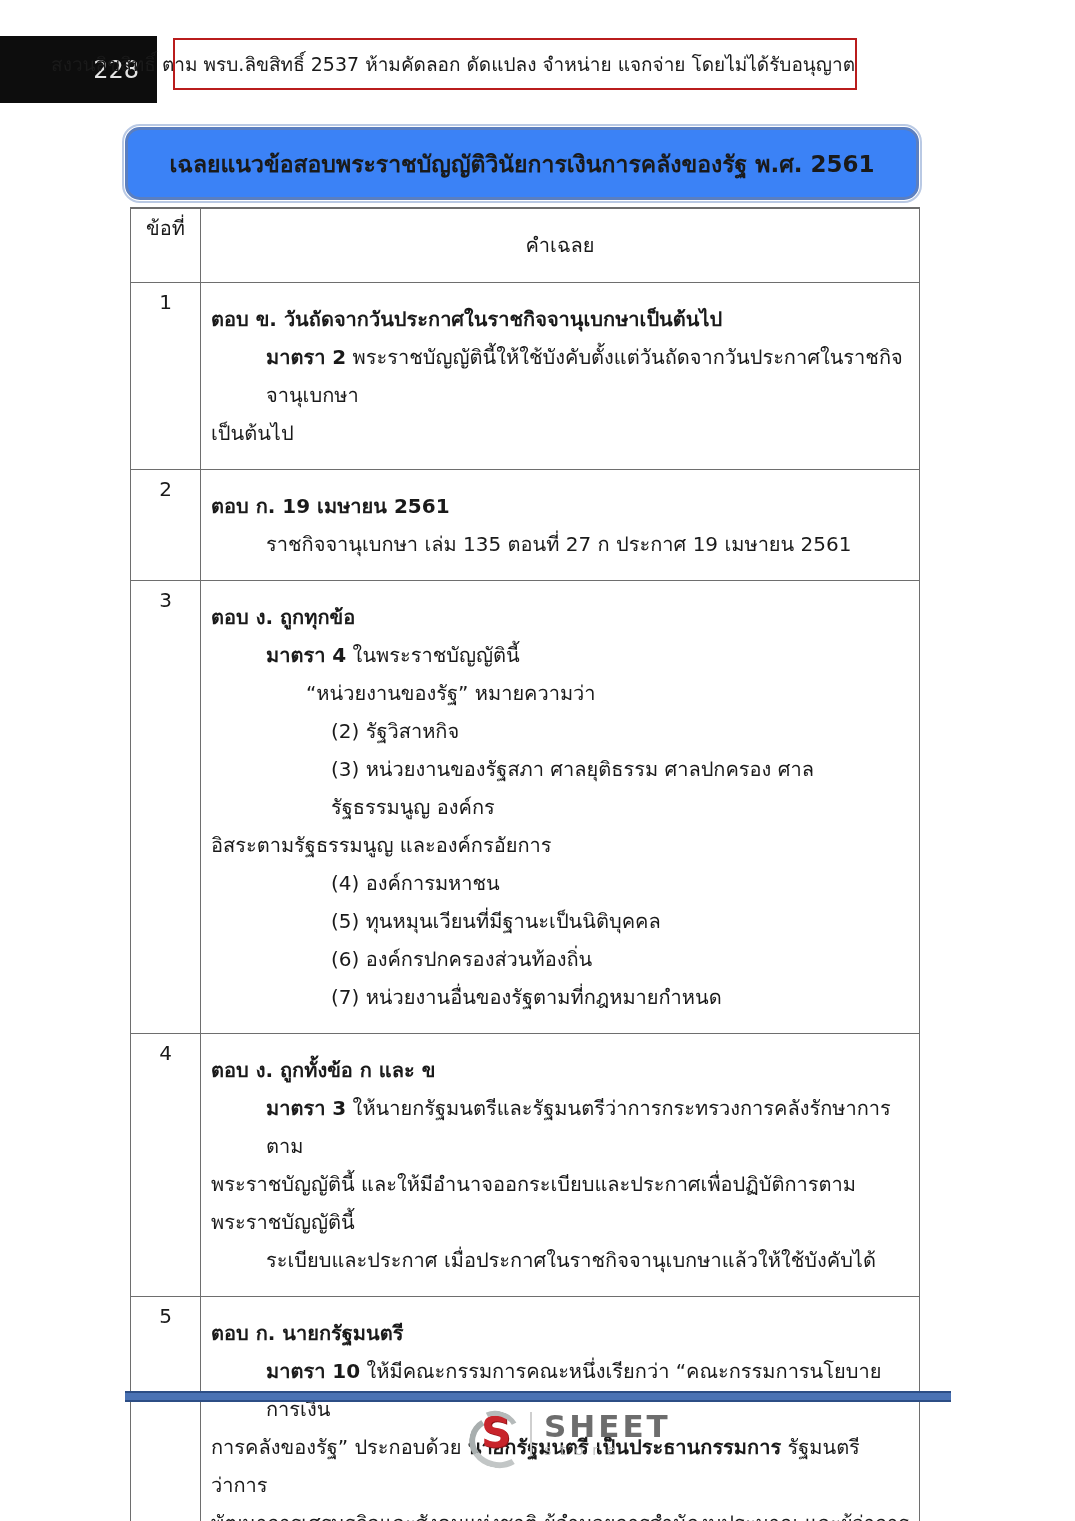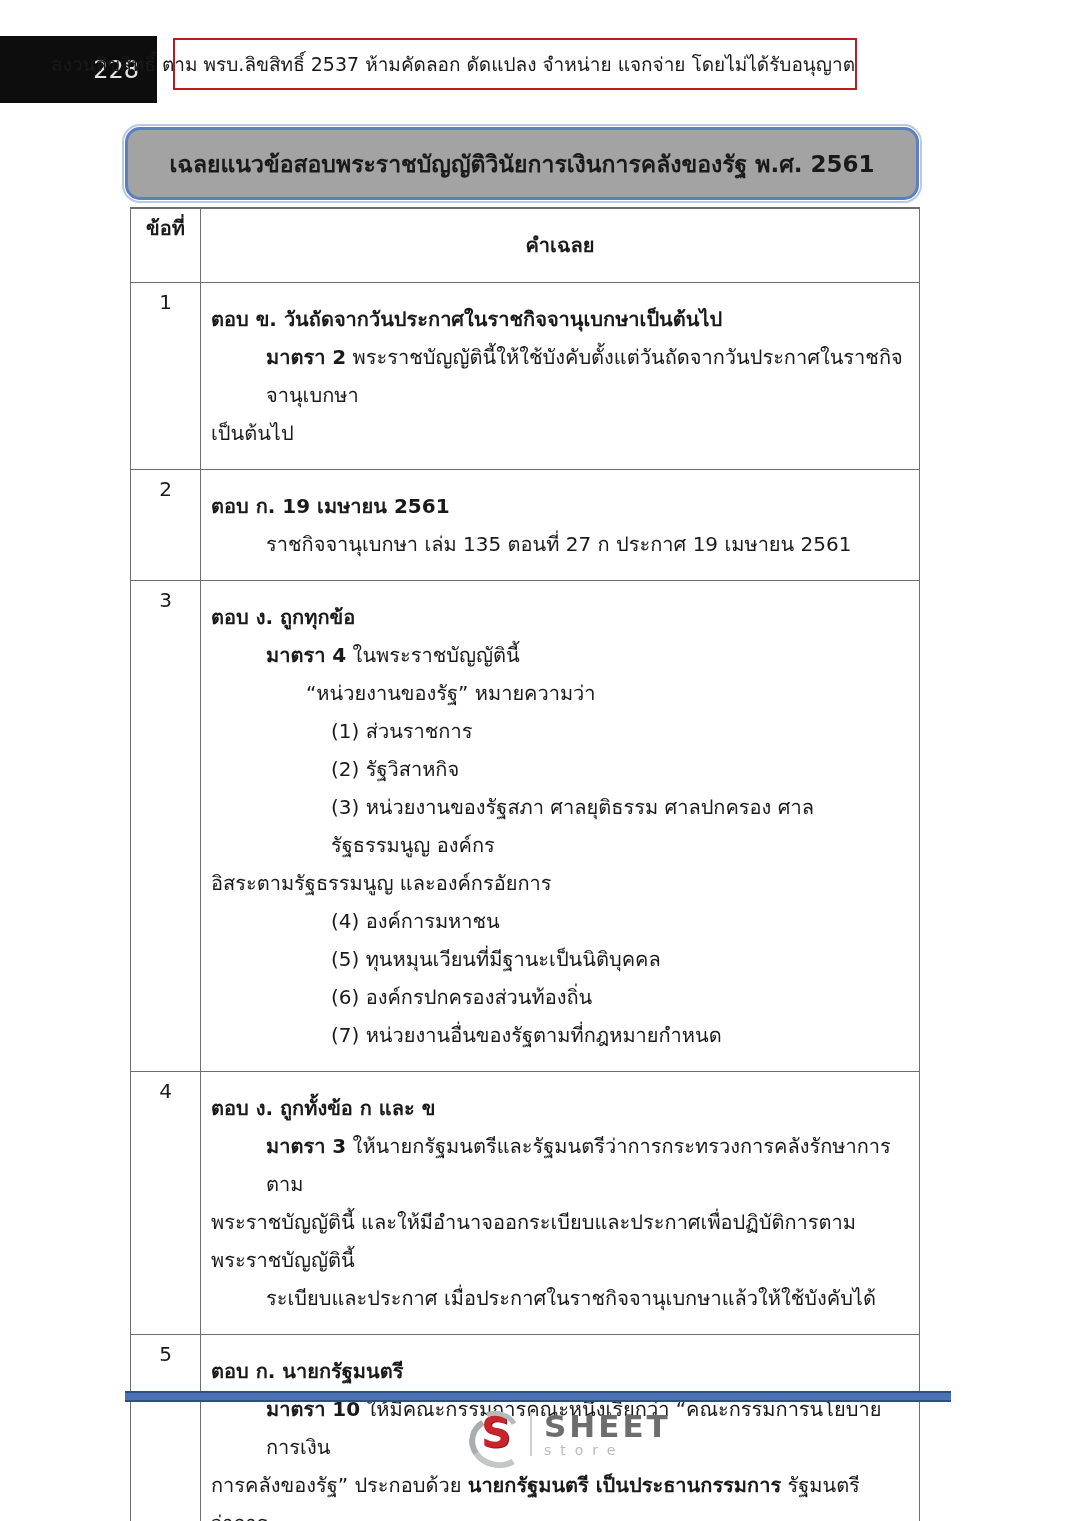--- a/index.html
+++ b/index.html
@@ -31,39 +31,39 @@
     border:2px solid #b91c1c;background:#fff;
     display:flex;align-items:center;justify-content:flex-end;
     font-size:19px;white-space:nowrap;
   }
   
   .title-box{
     position:absolute;left:125px;top:127px;width:794px;height:73px;
     border:3px solid var(--title-border-blue);
     outline:2px solid var(--title-border-light);
     outline-offset:1px;
-    border-radius:15px;background:#a3a3a3;
+    border-radius:15px;background:#3b82f6;
     display:flex;align-items:center;justify-content:center;
     font-size:23px;font-weight:bold;
   }
   
   .answer-table{
     position:absolute;left:130px;top:207px;width:790px;
     border:1px solid var(--table-border);
     border-top:2px solid var(--table-border);
     background:#fff;font-size:20px;
   }
   .t-head,.t-row{display:flex;border-bottom:1px solid var(--table-border);}
   .t-row:last-child{border-bottom:none;}
   .t-num{
     width:70px;flex:0 0 70px;border-right:1px solid var(--table-border);
     text-align:center;line-height:39px;
   }
   .t-ans{flex:1;padding:17px 10px;}
-  .t-head{min-height:39px;font-weight:bold;justify-content:center;}
+  .t-head{min-height:39px;font-weight:normal;justify-content:center;}
   .t-head .t-ans{text-align:center;line-height:39px;}
   .r1{min-height:119px;}
   .r2{min-height:78px;}
   .r3{min-height:415px;}
   .r4{min-height:190px;}
   .r5{min-height:337px;}
   .line{line-height:38px;min-height:38px;}
   .line .b{font-weight:bold;}
   .line.answer{font-weight:bold;}
   .ind-para{padding-left:55px;}
@@ -148,21 +148,20 @@
         <div class="line ind-para"><span>ราชกิจจานุเบกษา เล่ม 135 ตอนที่ 27 ก ประกาศ 19 เมษายน 2561</span></div>
       </div>
     </div>
 
     <div class="t-row r3">
       <div class="t-num">3</div>
       <div class="t-ans">
         <div class="line answer"><span class="b">ตอบ ง. ถูกทุกข้อ</span></div>
         <div class="line ind-para"><span class="b">มาตรา 4</span><span> ในพระราชบัญญัตินี้</span></div>
         <div class="line ind-quote"><span>“หน่วยงานของรัฐ” หมายความว่า</span></div>
-        <div class="line ind-item"><span>(1) ส่วนราชการ</span></div>
         <div class="line ind-item"><span>(2) รัฐวิสาหกิจ</span></div>
         <div class="line ind-item"><span>(3) หน่วยงานของรัฐสภา ศาลยุติธรรม ศาลปกครอง ศาลรัฐธรรมนูญ องค์กร</span></div>
         <div class="line"><span>อิสระตามรัฐธรรมนูญ และองค์กรอัยการ</span></div>
         <div class="line ind-item"><span>(4) องค์การมหาชน</span></div>
         <div class="line ind-item"><span>(5) ทุนหมุนเวียนที่มีฐานะเป็นนิติบุคคล</span></div>
         <div class="line ind-item"><span>(6) องค์กรปกครองส่วนท้องถิ่น</span></div>
         <div class="line ind-item"><span>(7) หน่วยงานอื่นของรัฐตามที่กฎหมายกำหนด</span></div>
       </div>
     </div>
 

